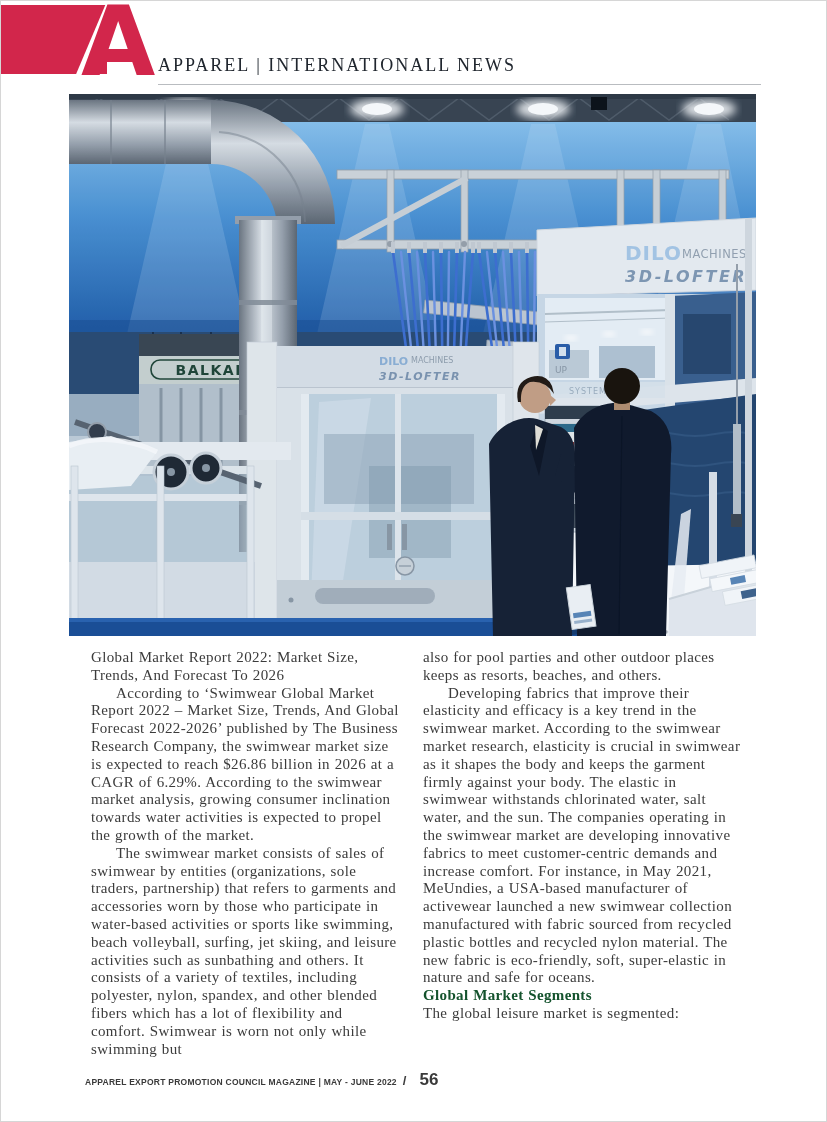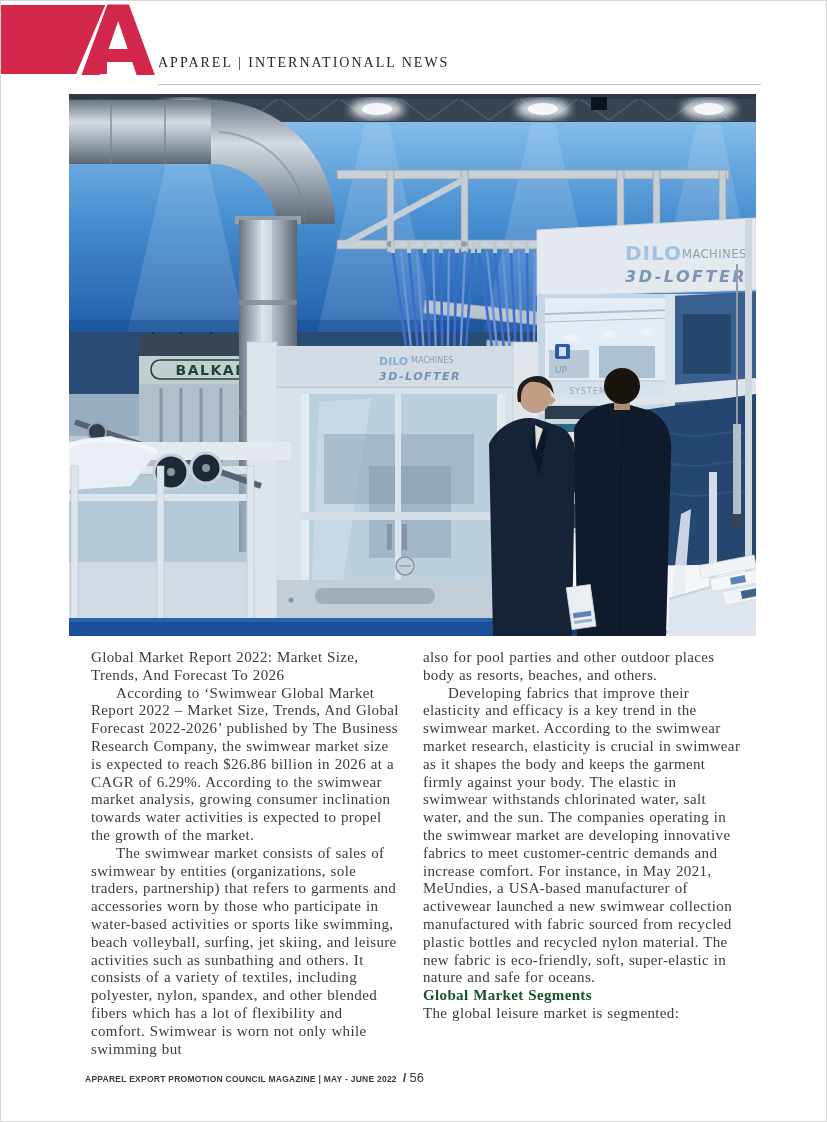--- a/index.html
+++ b/index.html
@@ -5,42 +5,42 @@
   html,body{margin:0;padding:0;background:#fff;}
   .page{
     position:relative;width:827px;height:1122px;background:#ffffff;
     border:1px solid #d6d6d6;box-sizing:border-box;overflow:hidden;
     font-family:"Liberation Serif",serif;
   }
   
   .logo{position:absolute;left:0;top:0;width:160px;height:80px;}
   .masthead{
     position:absolute;left:157px;top:54px;
-    font-family:"Liberation Serif",serif;font-size:14px;letter-spacing:2px;
+    font-family:"Liberation Serif",serif;font-size:18px;letter-spacing:2px;
     color:#20262e;white-space:nowrap;
   }
   .header-rule{position:absolute;left:157px;top:83px;width:603px;height:1px;background:#b9bcc0;}
   
   .photo{position:absolute;left:68px;top:93px;width:687px;height:542px;overflow:hidden;}
   
   .columns{position:absolute;left:90px;top:648px;width:652px;display:flex;gap:22px;}
   .col{color:#3b3b3b;font-size:15px;line-height:17.8px;letter-spacing:.35px;word-spacing:.6px;}
   .col-left{width:310px;}
   .col-right{width:320px;}
   .col p{margin:0;}
   .col p.indent{text-indent:25px;}
   .subhead-red{color:#14532d;font-weight:bold;}
   
   .footer{position:absolute;left:84px;top:1069px;display:flex;align-items:baseline;color:#3a3a3a;}
   .footer .small{
     font-family:"Liberation Sans",sans-serif;font-weight:bold;font-size:8.5px;
     letter-spacing:.25px;transform-origin:left bottom;
   }
   .footer .sep{font-family:"Liberation Sans",sans-serif;font-weight:bold;font-size:13px;margin:0 3px 0 6px;}
-  .footer .pagenum{font-family:"Liberation Sans",sans-serif;font-weight:normal;font-size:13px;}
+  .footer .pagenum{font-family:"Liberation Sans",sans-serif;font-weight:bold;font-size:17px;margin-left:10px;}
   svg text{user-select:none;}
 </style>
 </head>
 <body>
 
 <div class="page">
 
   <svg class="logo" viewBox="0 0 160 80">
     <rect x="0" y="4" width="106" height="69" fill="#d2264b"></rect>
     <polygon points="106,0 115,0 82,78 73,78" fill="#ffffff"></polygon>
@@ -362,21 +362,21 @@
   </svg>
   </figure>
 
   <div class="columns">
     <div class="col col-left">
       <p>Global Market Report 2022: Market Size, Trends, And Forecast To 2026</p>
       <p class="indent">According to ‘Swimwear Global Market Report 2022 – Market Size, Trends, And Global Forecast 2022-2026’ published by The Business Research Company, the swimwear market size is expected to reach $26.86 billion in 2026 at a CAGR of 6.29%. According to the swimwear market analysis, growing consumer inclination towards water activities is expected to propel the growth of the market.</p>
       <p class="indent">The swimwear market consists of sales of swimwear by entities (organizations, sole traders, partnership) that refers to garments and accessories worn by those who participate in water-based activities or sports like swimming, beach volleyball, surfing, jet skiing, and leisure activities such as sunbathing and others. It consists of a variety of textiles, including polyester, nylon, spandex, and other blended fibers which has a lot of flexibility and comfort. Swimwear is worn not only while swimming but</p>
     </div>
     <div class="col col-right">
-      <p>also for pool parties and other outdoor places body as resorts, beaches, and others.</p>
+      <p>also for pool parties and other outdoor places keeps as resorts, beaches, and others.</p>
       <p class="indent">Developing fabrics that improve their elasticity and efficacy is a key trend in the swimwear market. According to the swimwear market research, elasticity is crucial in swimwear as it shapes the body and keeps the garment firmly against your body. The elastic in swimwear withstands chlorinated water, salt water, and the sun. The companies operating in the swimwear market are developing innovative fabrics to meet customer-centric demands and increase comfort. For instance, in May 2021, MeUndies, a USA-based manufacturer of activewear launched a new swimwear collection manufactured with fabric sourced from recycled plastic bottles and recycled nylon material. The new fabric is eco-friendly, soft, super-elastic in nature and safe for oceans.</p>
       <p class="subhead-red">Global Market Segments</p>
       <p>The global leisure market is segmented:</p>
     </div>
   </div>
 
   <div class="footer">
     <span class="small">APPAREL EXPORT PROMOTION COUNCIL MAGAZINE | MAY - JUNE 2022</span>
     <span class="sep">/</span>
     <span class="pagenum">56</span>

